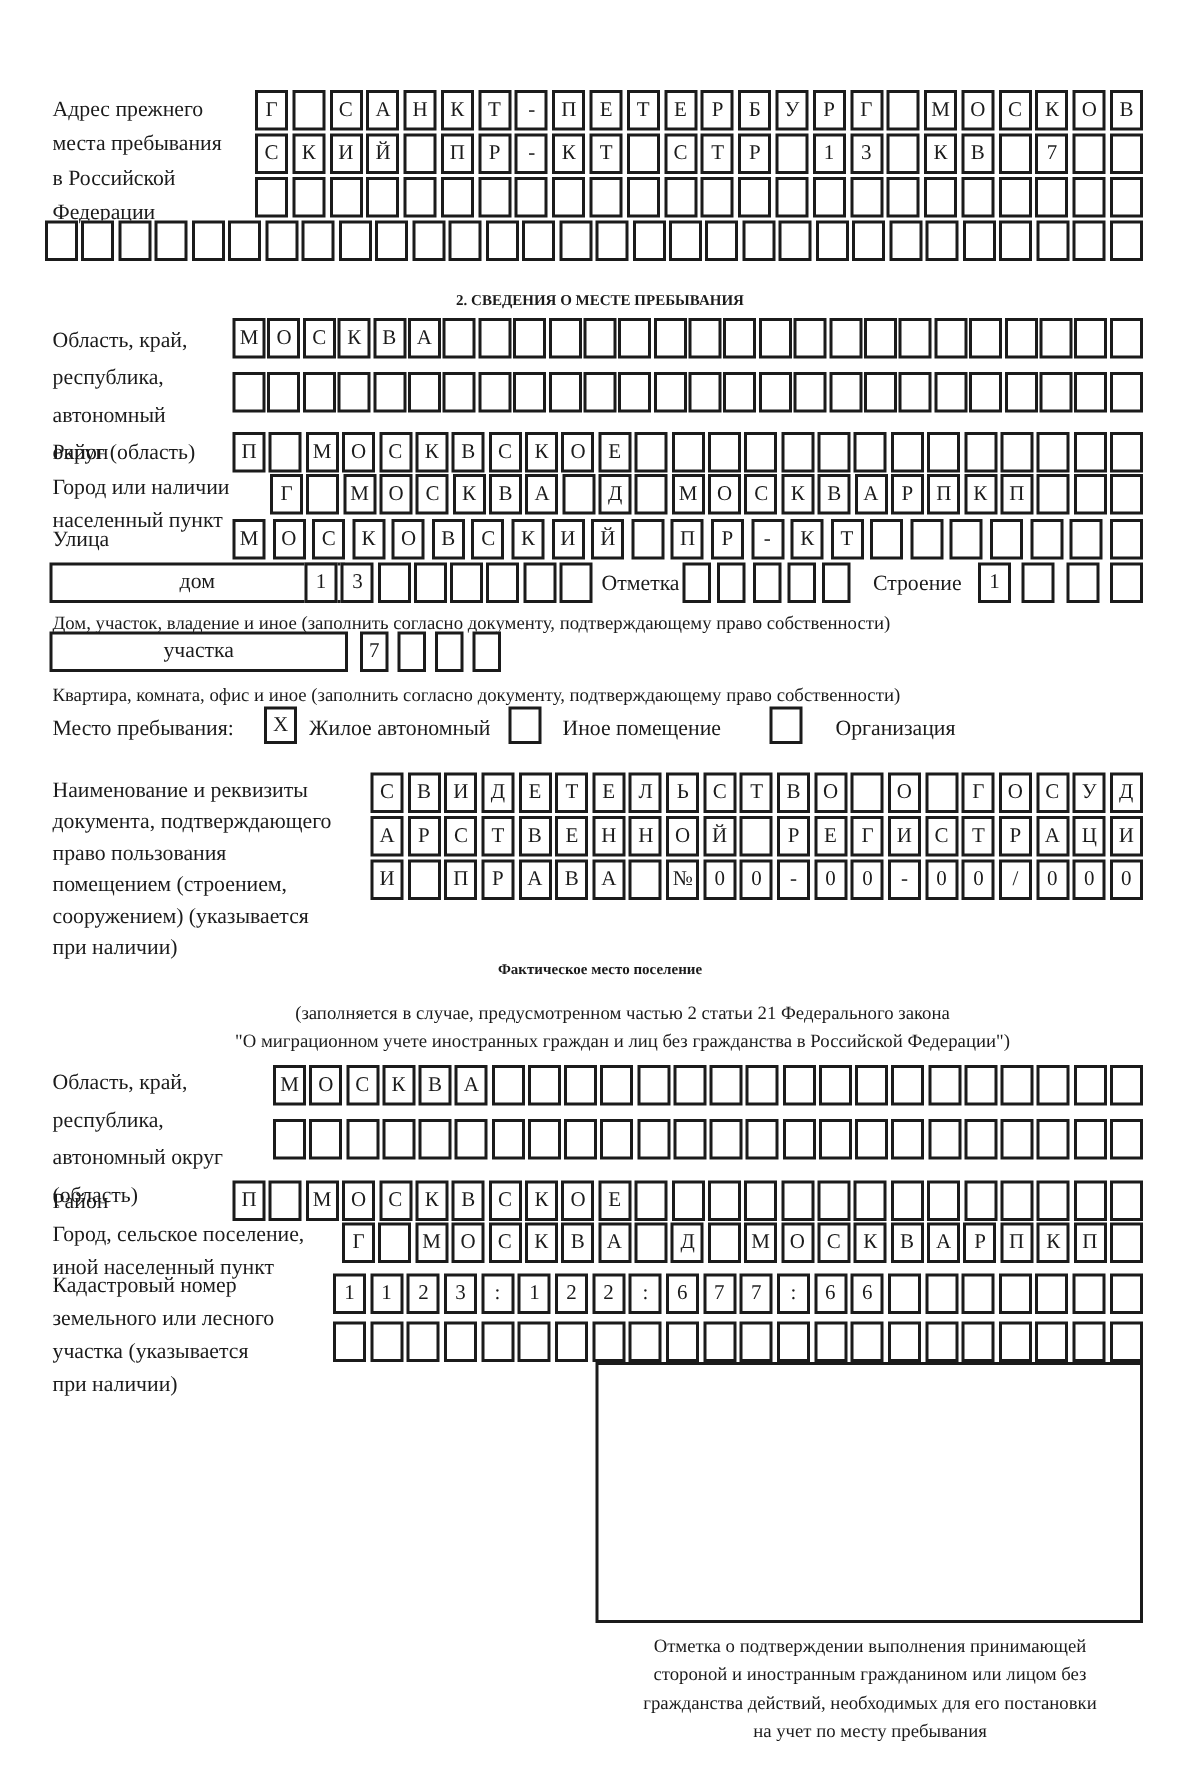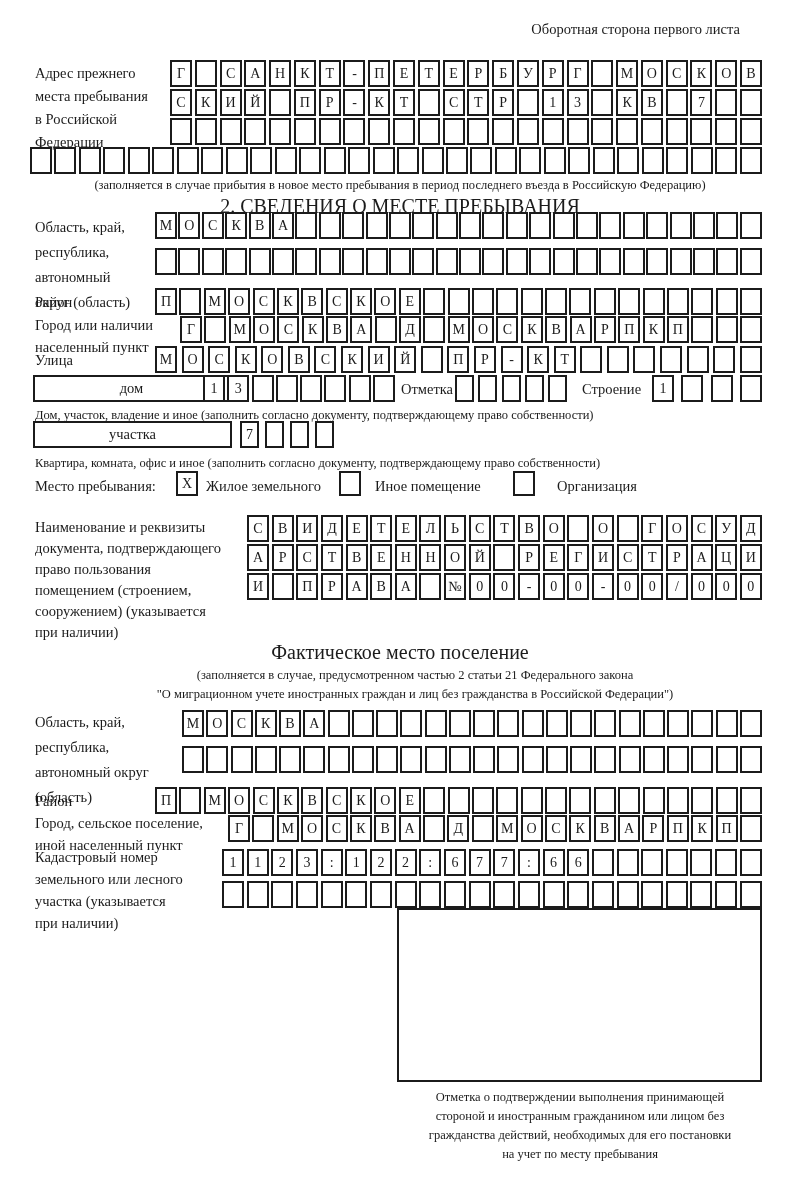--- a/index.html
+++ b/index.html
@@ -8,36 +8,35 @@
   .page { position:relative; width:800px; height:1180px; background:var(--bg); color:var(--ink); margin:0 auto; overflow:hidden; }
   .abs { position:absolute; }
   .label { font-size:14.5px; line-height:23px; }
   .lines { white-space:pre-line; }
   .lh21 { line-height:21px; }
   .lh22 { line-height:22px; }
   .lh25 { line-height:25px; }
   .note { font-size:12.5px; line-height:19px; }
   .center { text-align:center; }
   .right { text-align:right; }
-  .title { font-size:20px; font-weight:normal;text-align:center; }
+  .title { font-size:10px; font-weight:bold;text-align:center; }
   .box-row { display:flex; justify-content:space-between; height:27px; }
   .cell { width:22px; height:27px; border:2px solid var(--ink); background:var(--bg);
           display:inline-flex; align-items:center; justify-content:center;
           font-size:14px; flex:0 0 auto; }
   .small-cells .cell { width:19px; }
   .type-box { border:2px solid var(--ink); height:27px; display:flex; align-items:center; justify-content:center; font-size:14.5px; }
   .checkbox { width:22px; height:25px; border:2px solid var(--ink); display:flex; align-items:center; justify-content:center; font-size:14px; }
   .stamp-box { border:2px solid var(--ink); background:var(--bg); }
 </style>
 </head>
 <body>
 
 <div class="page">
 
-  <div class="abs label right" style="top:18px;left:0;width:740px">Оборотная сторона первого листа</div>
 
   <div class="abs label lines" style="top:62px;left:35px;width:145px">Адрес прежнего
 места пребывания
 в Российской
 Федерации</div>
   <div class="abs box-row" style="top:60px;left:170px;width:592px">
       <span class="cell">Г</span>
       <span class="cell"></span>
       <span class="cell">С</span>
       <span class="cell">А</span>
@@ -139,21 +138,20 @@
       <span class="cell"></span>
       <span class="cell"></span>
       <span class="cell"></span>
       <span class="cell"></span>
       <span class="cell"></span>
       <span class="cell"></span>
       <span class="cell"></span>
       <span class="cell"></span>
       <span class="cell"></span>
     </div>
-  <div class="abs note center" style="top:176px;left:0;width:800px">(заполняется в случае прибытия в новое место пребывания в период последнего въезда в Российскую Федерацию)</div>
 
   <div class="abs title center" style="top:195px;left:0;width:800px">2. СВЕДЕНИЯ О МЕСТЕ ПРЕБЫВАНИЯ</div>
 
   <div class="abs label lines lh25" style="top:215px;left:35px;width:140px">Область, край,
 республика,
 автономный
 округ (область)</div>
   <div class="abs box-row" style="top:212px;left:155px;width:607px">
       <span class="cell">М</span>
       <span class="cell">О</span>
@@ -328,21 +326,21 @@
   <div class="abs box-row small-cells" style="top:421px;left:240px;width:94px">
       <span class="cell">7</span>
       <span class="cell"></span>
       <span class="cell"></span>
       <span class="cell"></span>
     </div>
   <div class="abs note" style="top:454px;left:35px;width:740px">Квартира, комната, офис и иное (заполнить согласно документу, подтверждающему право собственности)</div>
 
   <div class="abs label" style="top:475px;left:35px">Место пребывания:</div>
   <div class="abs checkbox" style="top:471px;left:176px">X</div>
-  <div class="abs label" style="top:475px;left:206px">Жилое земельного</div>
+  <div class="abs label" style="top:475px;left:206px">Жилое автономный</div>
   <div class="abs checkbox" style="top:471px;left:339px"></div>
   <div class="abs label" style="top:475px;left:375px">Иное помещение</div>
   <div class="abs checkbox" style="top:471px;left:513px"></div>
   <div class="abs label" style="top:475px;left:557px">Организация</div>
 
   <div class="abs label lines lh21" style="top:517px;left:35px;width:210px">Наименование и реквизиты
 документа, подтверждающего
 право пользования
 помещением (строением,
 сооружением) (указывается

